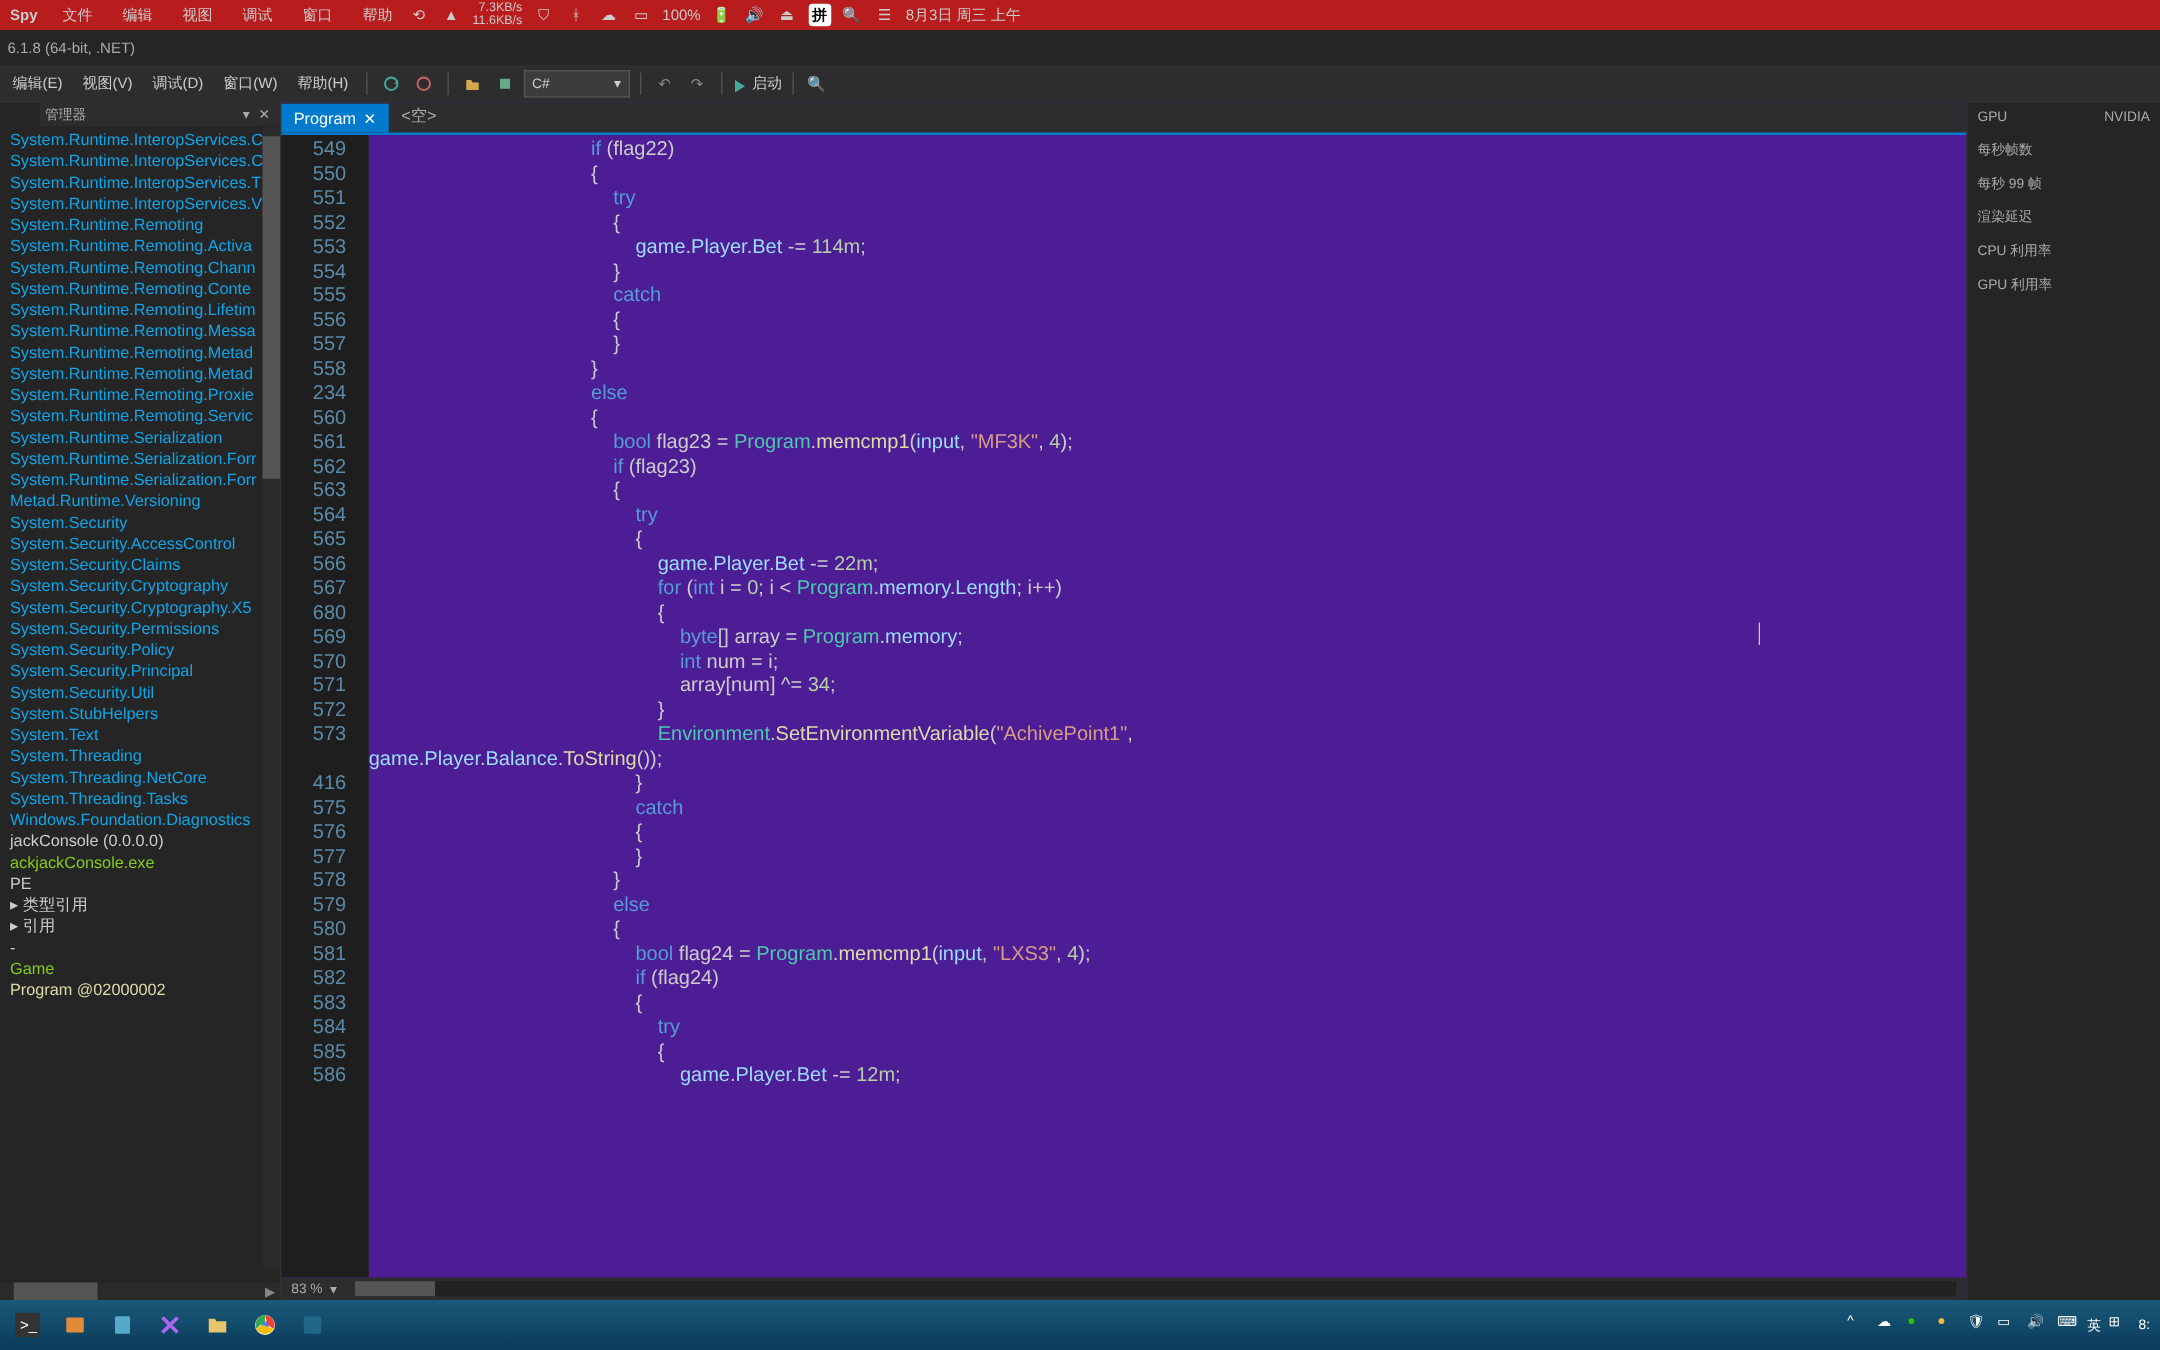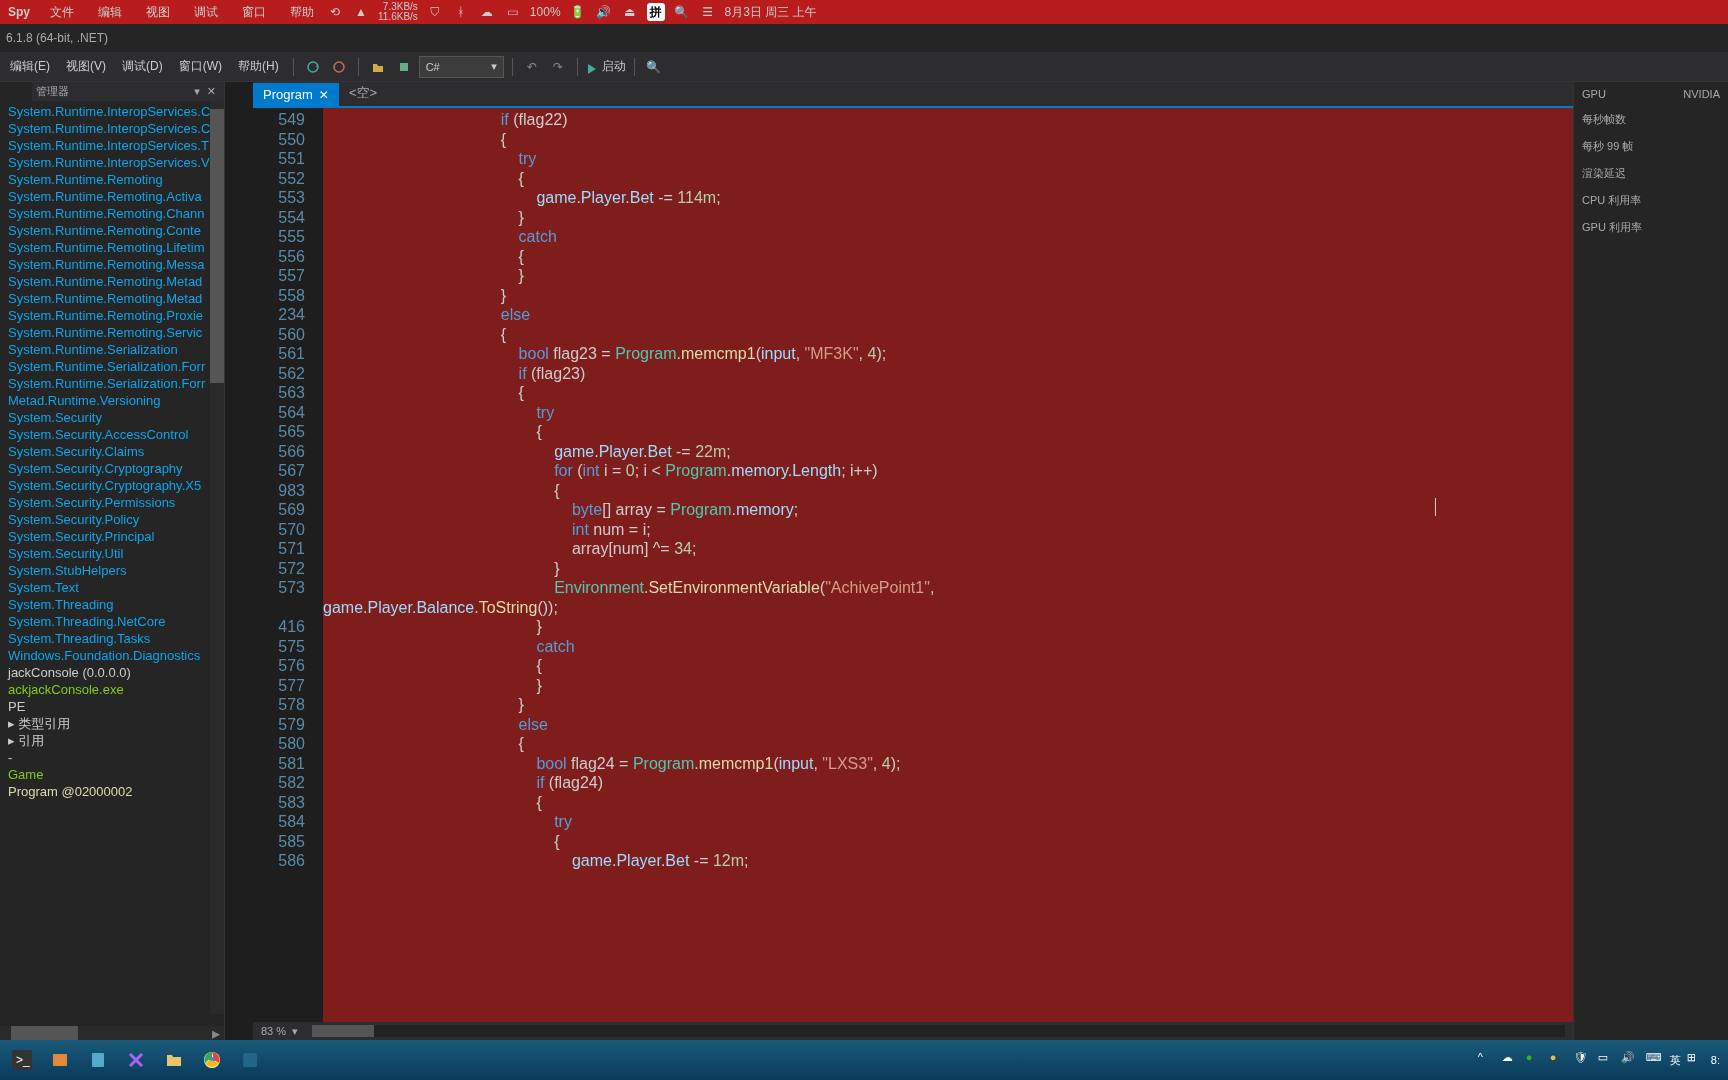--- a/index.html
+++ b/index.html
@@ -22,21 +22,21 @@
 .panelhead { display: flex; align-items: center; justify-content: space-between; padding: 2px 4px; font-size: 11px; color: #aaa; background: #2d2d30; margin-left: 32px; }
 .panelhead .x { cursor: pointer; padding: 0 4px; }
 .tree { flex: 1; overflow: hidden; font-size: 13px; line-height: 17px; padding-top: 2px; position: relative; }
 .tree .titem { padding: 0 4px 0 8px; white-space: nowrap; overflow: hidden; color: #0ea5e9; cursor: pointer; }
 .tree .titem.plain { color: #ccc; }
 .tree .titem.hl { color: #84cc16; }
 .scrollv { position: absolute; right: 0; top: 0; bottom: 12px; width: 14px; background: #2a2a2a; }
 .scrollv .thumb { background: #555; width: 100%; }
 .scrollh { height: 14px; background: #2a2a2a; width: 100%; display: flex; align-items: center; }
 .scrollh .thumb { background: #555; height: 100%; }
-.centerpanel { flex: 1; display: flex; flex-direction: column; background: #7f1d1d; position: relative; margin-left: 28px; }
+.centerpanel { flex: 1; display: flex; flex-direction: column; background: #4c1d95; position: relative; }
 .tabs { height: 26px; background: #2d2d30; display: flex; align-items: flex-end; border-bottom: 2px solid #007acc; }
 .tab { padding: 4px 10px; background: #007acc; color: #fff; font-size: 13px; display: flex; align-items: center; gap: 6px; }
 .tab .x { cursor: pointer; font-size: 12px; }
 .tab2 { padding: 4px 10px; color: #aaa; font-size: 13px; }
 .codearea { flex: 1; display: flex; overflow: hidden; font-family: Consolas, monospace; font-size: 16px; line-height: 19.5px; position: relative; }
 .gutter { width: 70px; background: #1e1e1e; text-align: right; color: #5a8aa8; padding-right: 18px; padding-top: 2px; }
 .gutter div { height: 19.5px; }
 .code { flex: 1; padding-top: 2px; white-space: pre; color: #ccc; }
 .code .line { height: 19.5px; }
 .kw { color: #569cd6; }
@@ -223,21 +223,21 @@
           <div>558</div>
           <div>234</div>
           <div>560</div>
           <div>561</div>
           <div>562</div>
           <div>563</div>
           <div>564</div>
           <div>565</div>
           <div>566</div>
           <div>567</div>
-          <div>983</div>
+          <div>680</div>
           <div>569</div>
           <div>570</div>
           <div>571</div>
           <div>572</div>
           <div>573</div>
           <div></div>
           <div>416</div>
           <div>575</div>
           <div>576</div>
           <div>577</div>

